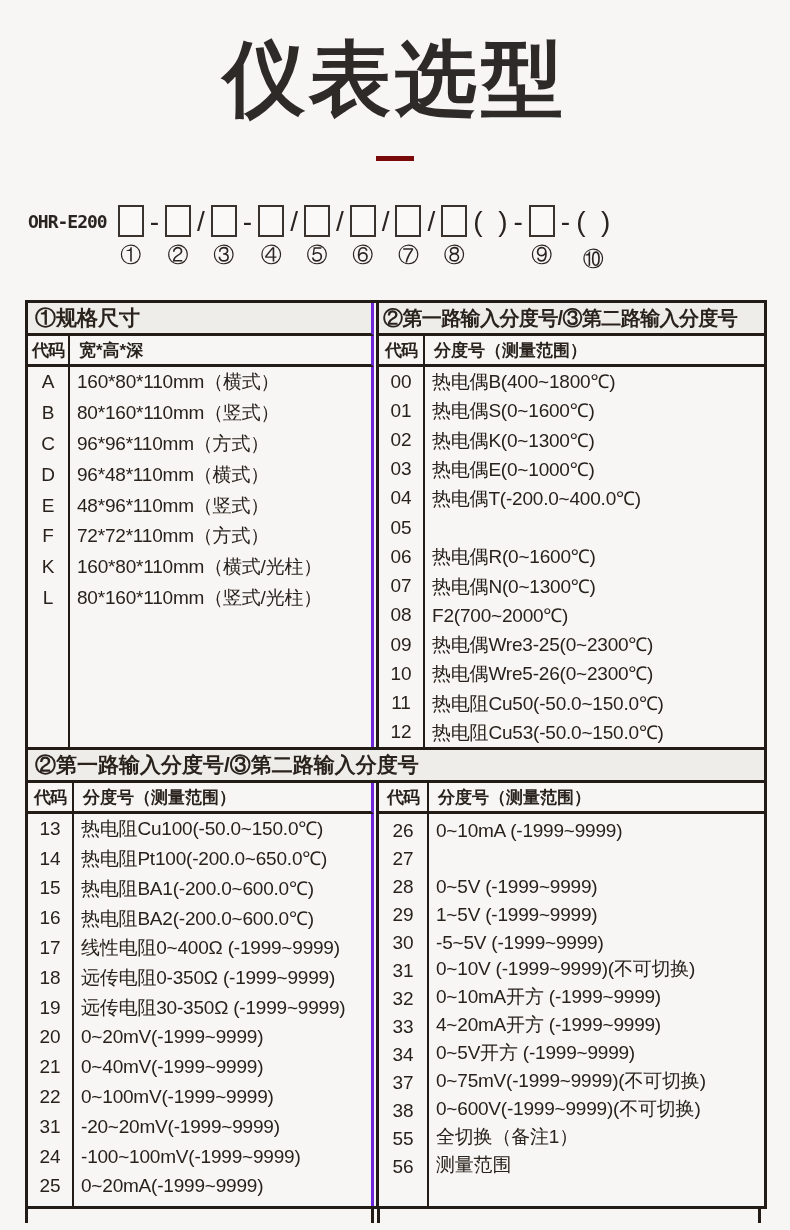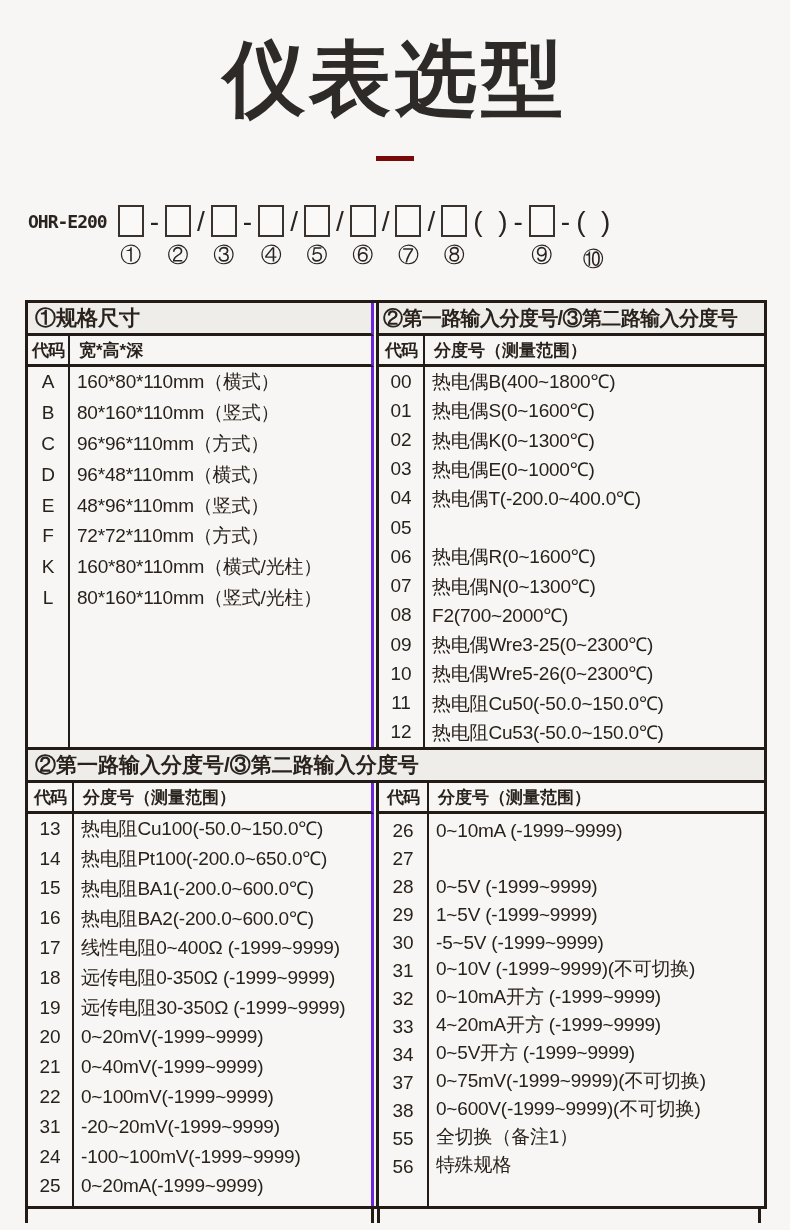--- a/index.html
+++ b/index.html
@@ -541,20 +541,20 @@
           <div class="desc">0~600V(-1999~9999)(不可切换)</div>
         </div>
 
         <div class="row">
           <div class="code">55</div>
           <div class="desc">全切换（备注1）</div>
         </div>
 
         <div class="row">
           <div class="code">56</div>
-          <div class="desc">特殊规格</div>
+          <div class="desc">测量范围</div>
         </div>
       </div>
   </section>
 
   <div class="next-stub"></div>
 
 </main>
 
 </body></html>

